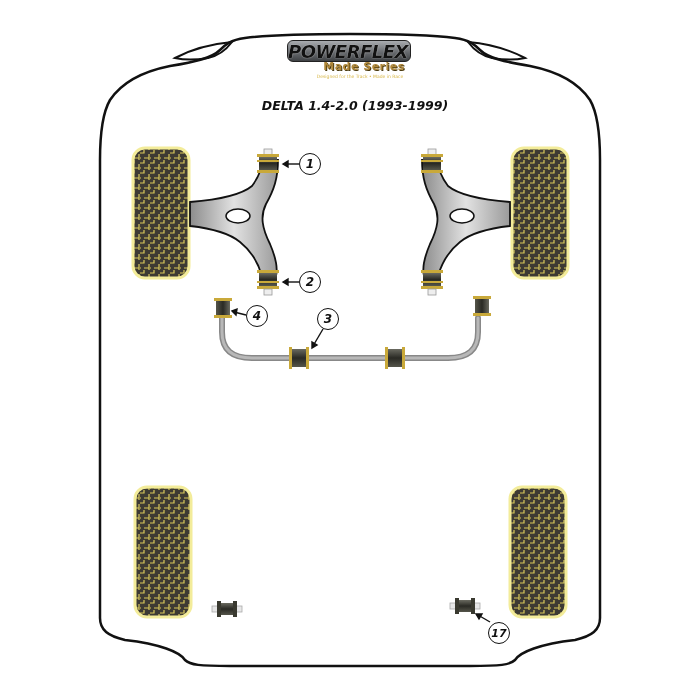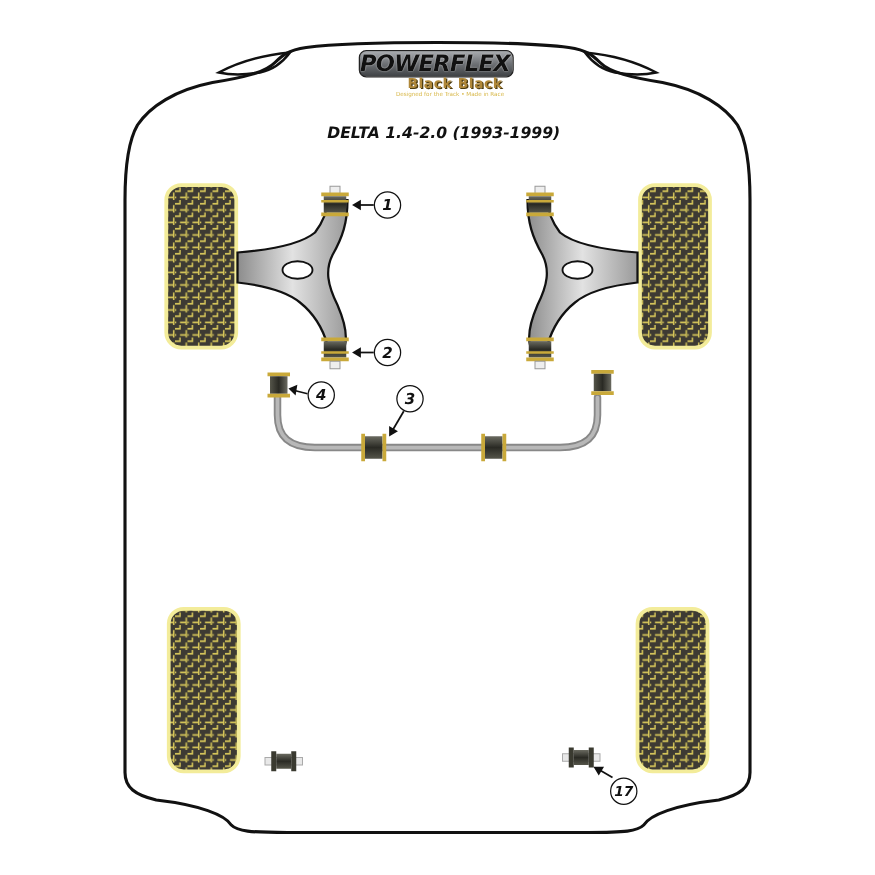--- a/index.html
+++ b/index.html
@@ -164,21 +164,21 @@
       <line x1="323" y1="329" x2="313" y2="346"></line>
         <path d="M312 348 L312 342 L317 345 Z"></path>
       <line x1="490" y1="622" x2="478" y2="615"></line>
         <path d="M476 614 L482 614 L479 619 Z"></path>
     </g>
   </svg>
 
   <div class="logo-box">
     <span class="logo-text">POWERFLEX</span>
   </div>
-  <div class="logo-sub">Black Black</div>
+  <div class="logo-sub">Made Series</div>
   <div class="tagline">Designed for the Track • Made in Race</div>
   <div class="title">DELTA 1.4-2.0 (1993-1999)</div>
 
   <div class="callout" style="left:299px;top:153px;">
     <span>1</span>
   </div>
   <div class="callout" style="left:299px;top:271px;">
     <span>2</span>
   </div>
   <div class="callout" style="left:317px;top:308px;">

